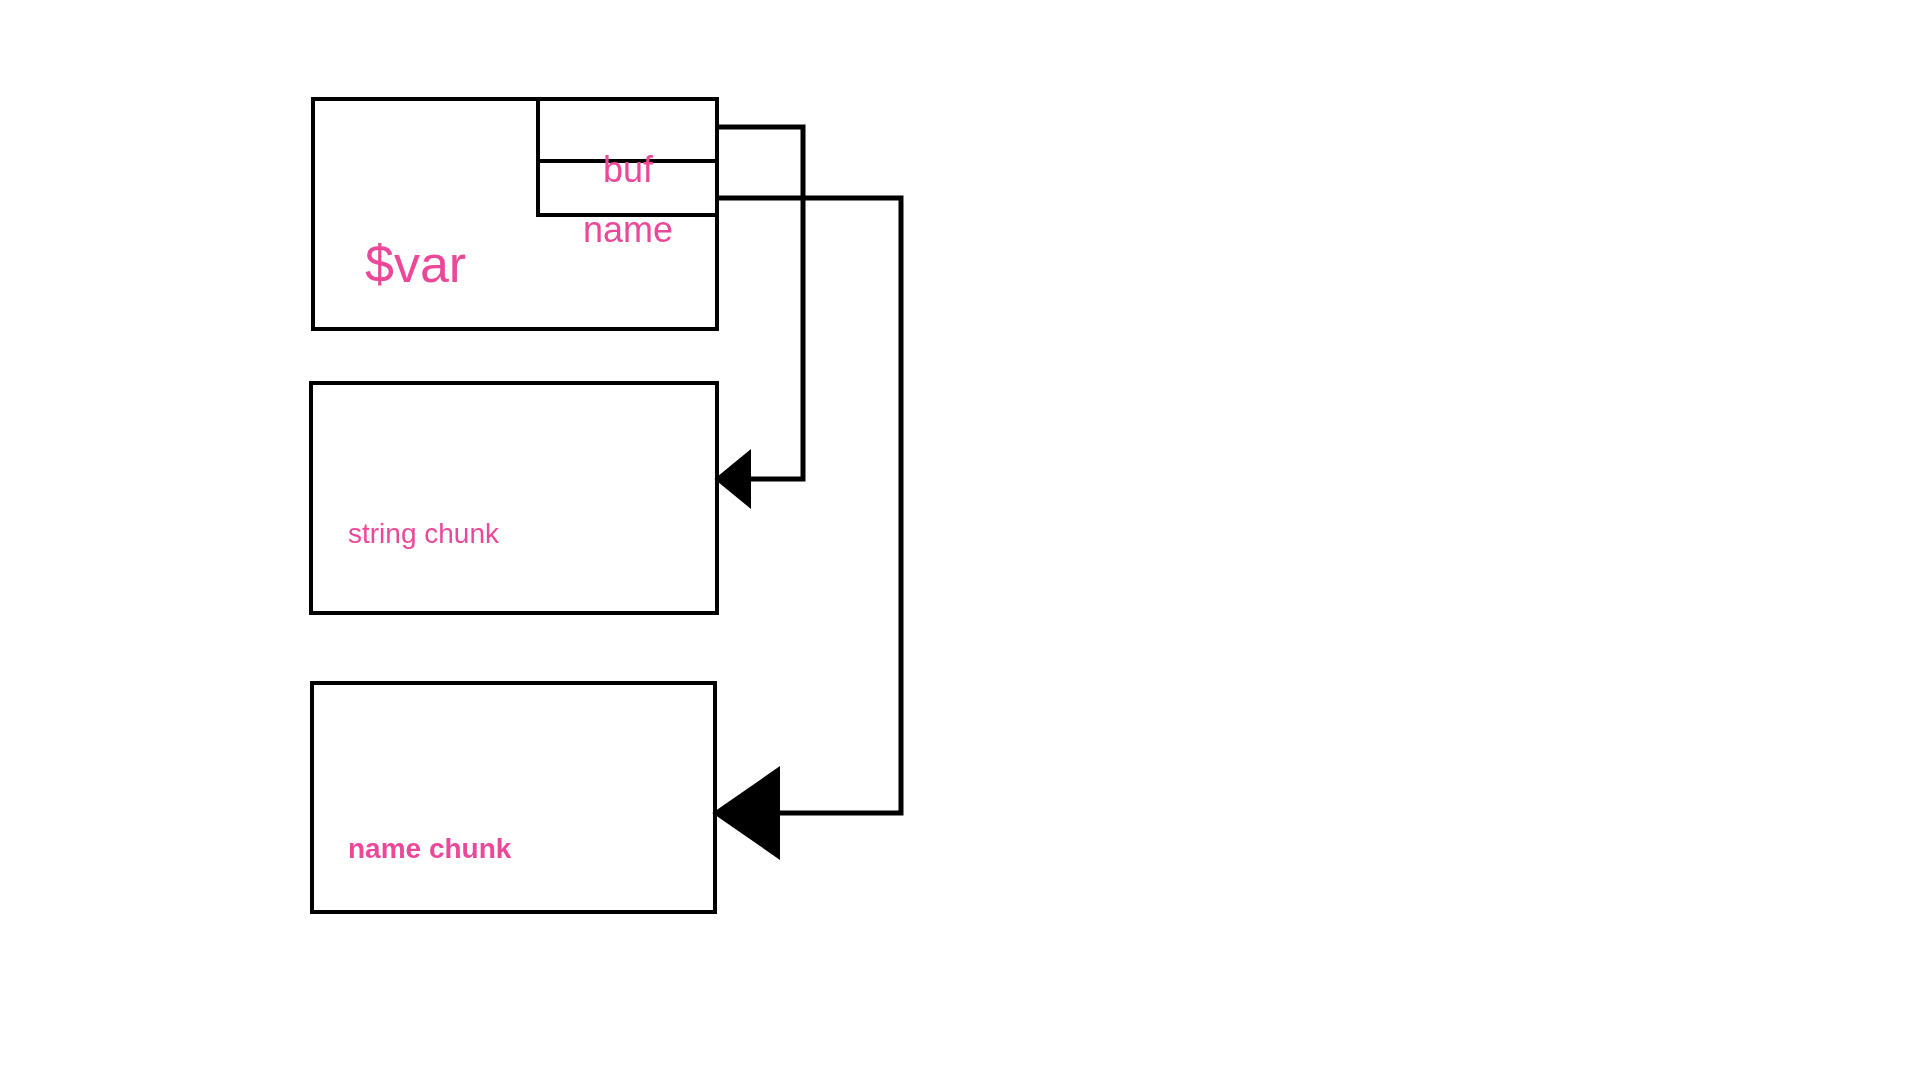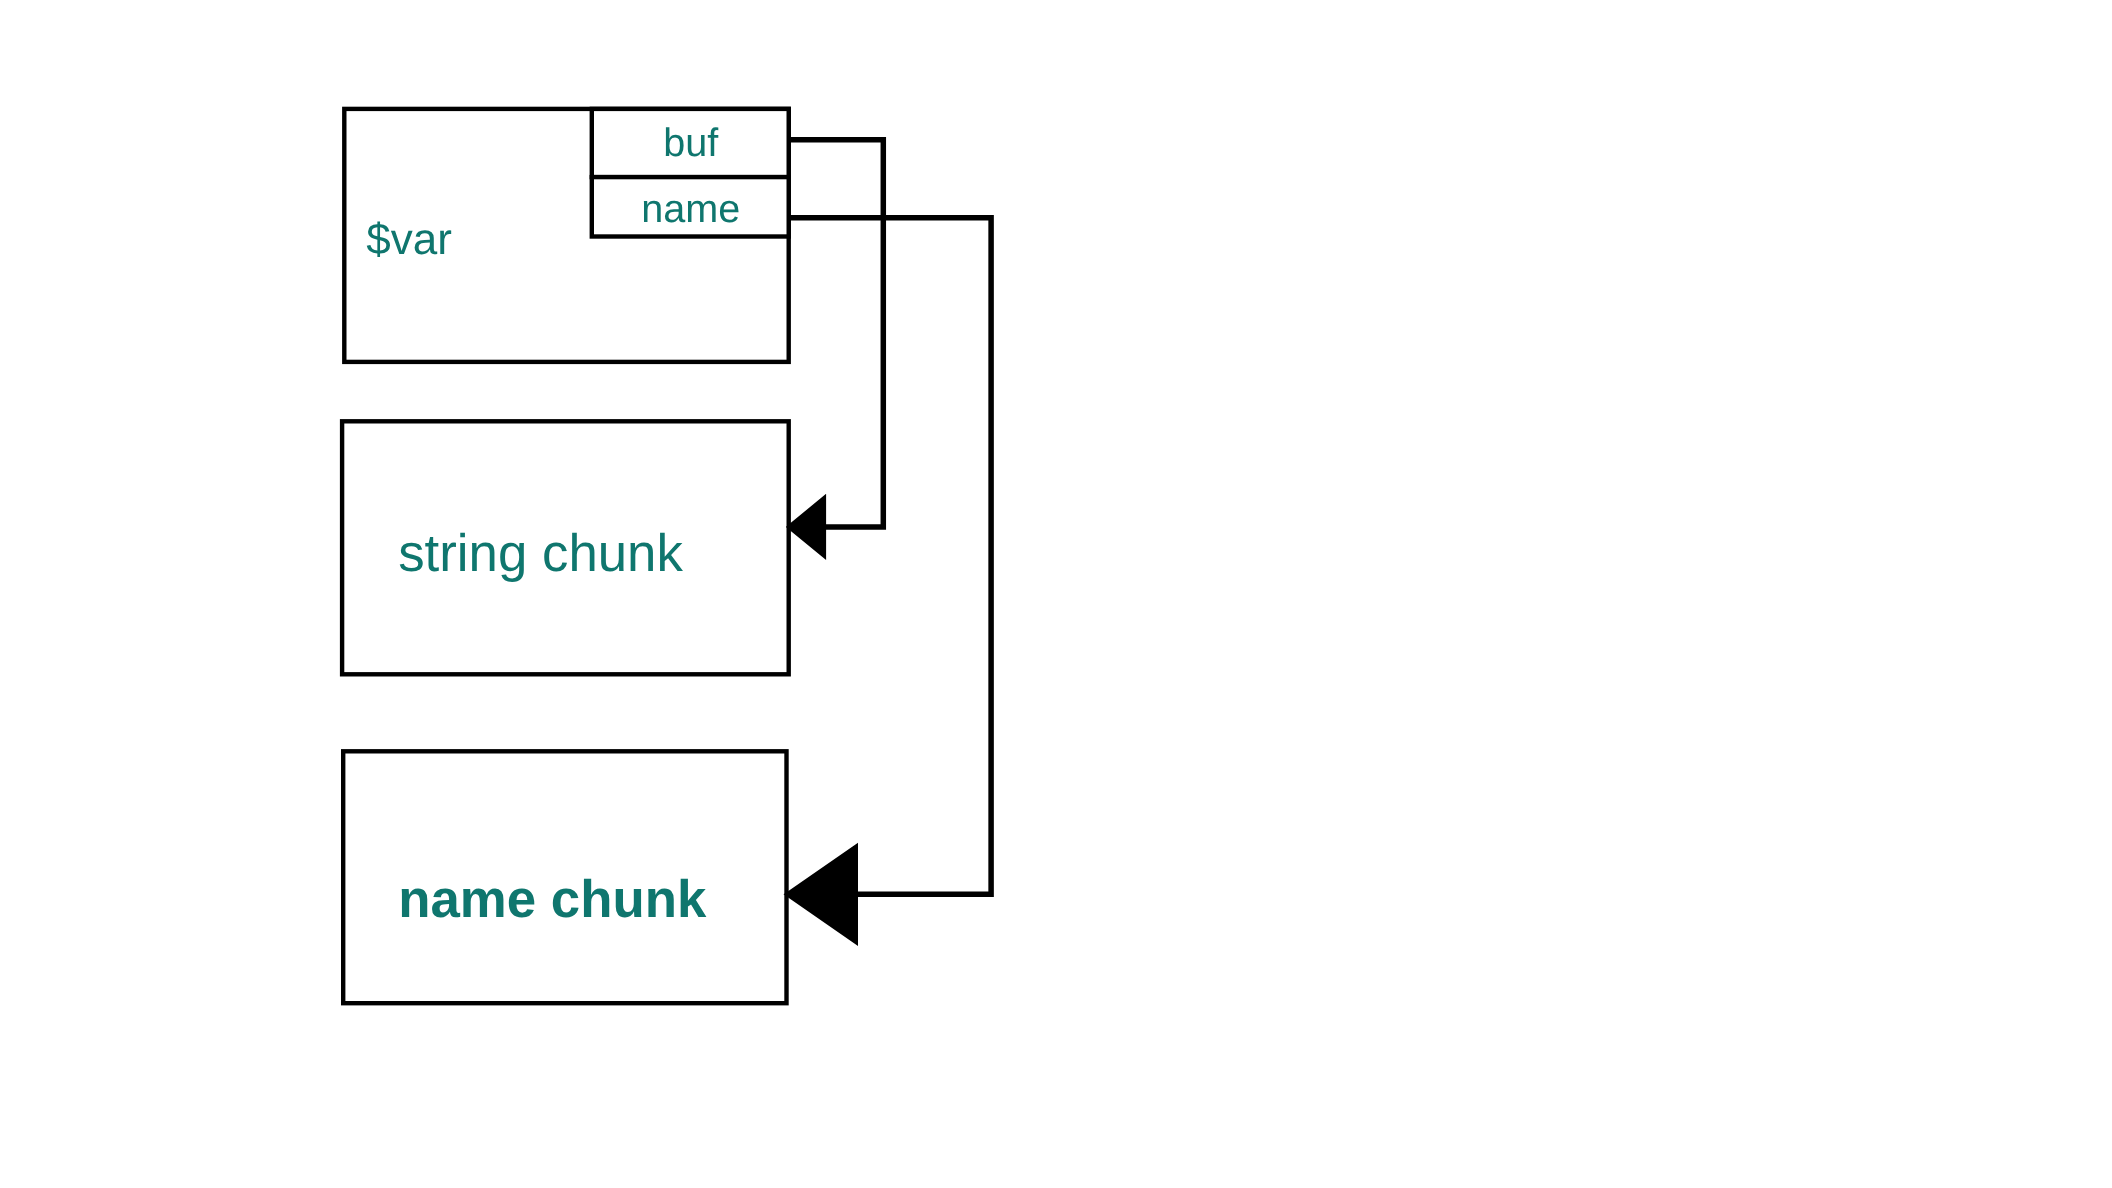--- a/index.html
+++ b/index.html
@@ -20,39 +20,40 @@
   #diagram-svg {
     position: absolute;
     left: 0;
     top: 0;
     width: 1920px;
     height: 1080px;
   }
   .box-label {
     position: absolute;
     font-family: "Liberation Sans", sans-serif;
-    color: #0f766e;
+    color: #ec4899;
     white-space: nowrap;
     line-height: 1;
+    margin-top: 40px;
   }
   .struct-label {
-    font-size: 40px;
-    left: 333px;
+    font-size: 52px;
+    left: 365px;
     top: 198px;
   }
   .field-label {
     font-size: 36px;
     text-align: center;
     width: 180px;
   }
   .field-label-buf  { left: 538px; top: 112px; }
   .field-label-name { left: 538px; top: 172px; }
   .chunk-label {
-    font-size: 48px;
-    left: 362px;
+    font-size: 28px;
+    left: 348px;
   }
   .chunk-label-string { top: 480px; }
   .chunk-label-name   { top: 795px; font-weight: bold; }
 </style>
 </head>
 <body>
 
 <div id="canvas">
 
   <svg id="diagram-svg" viewBox="0 0 1920 1080" xmlns="http://www.w3.org/2000/svg">

